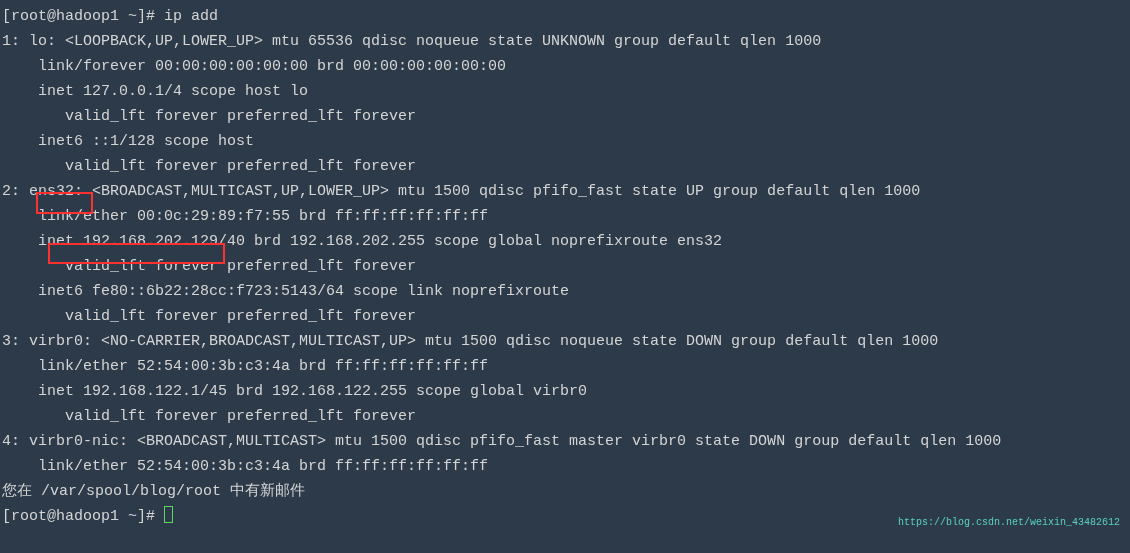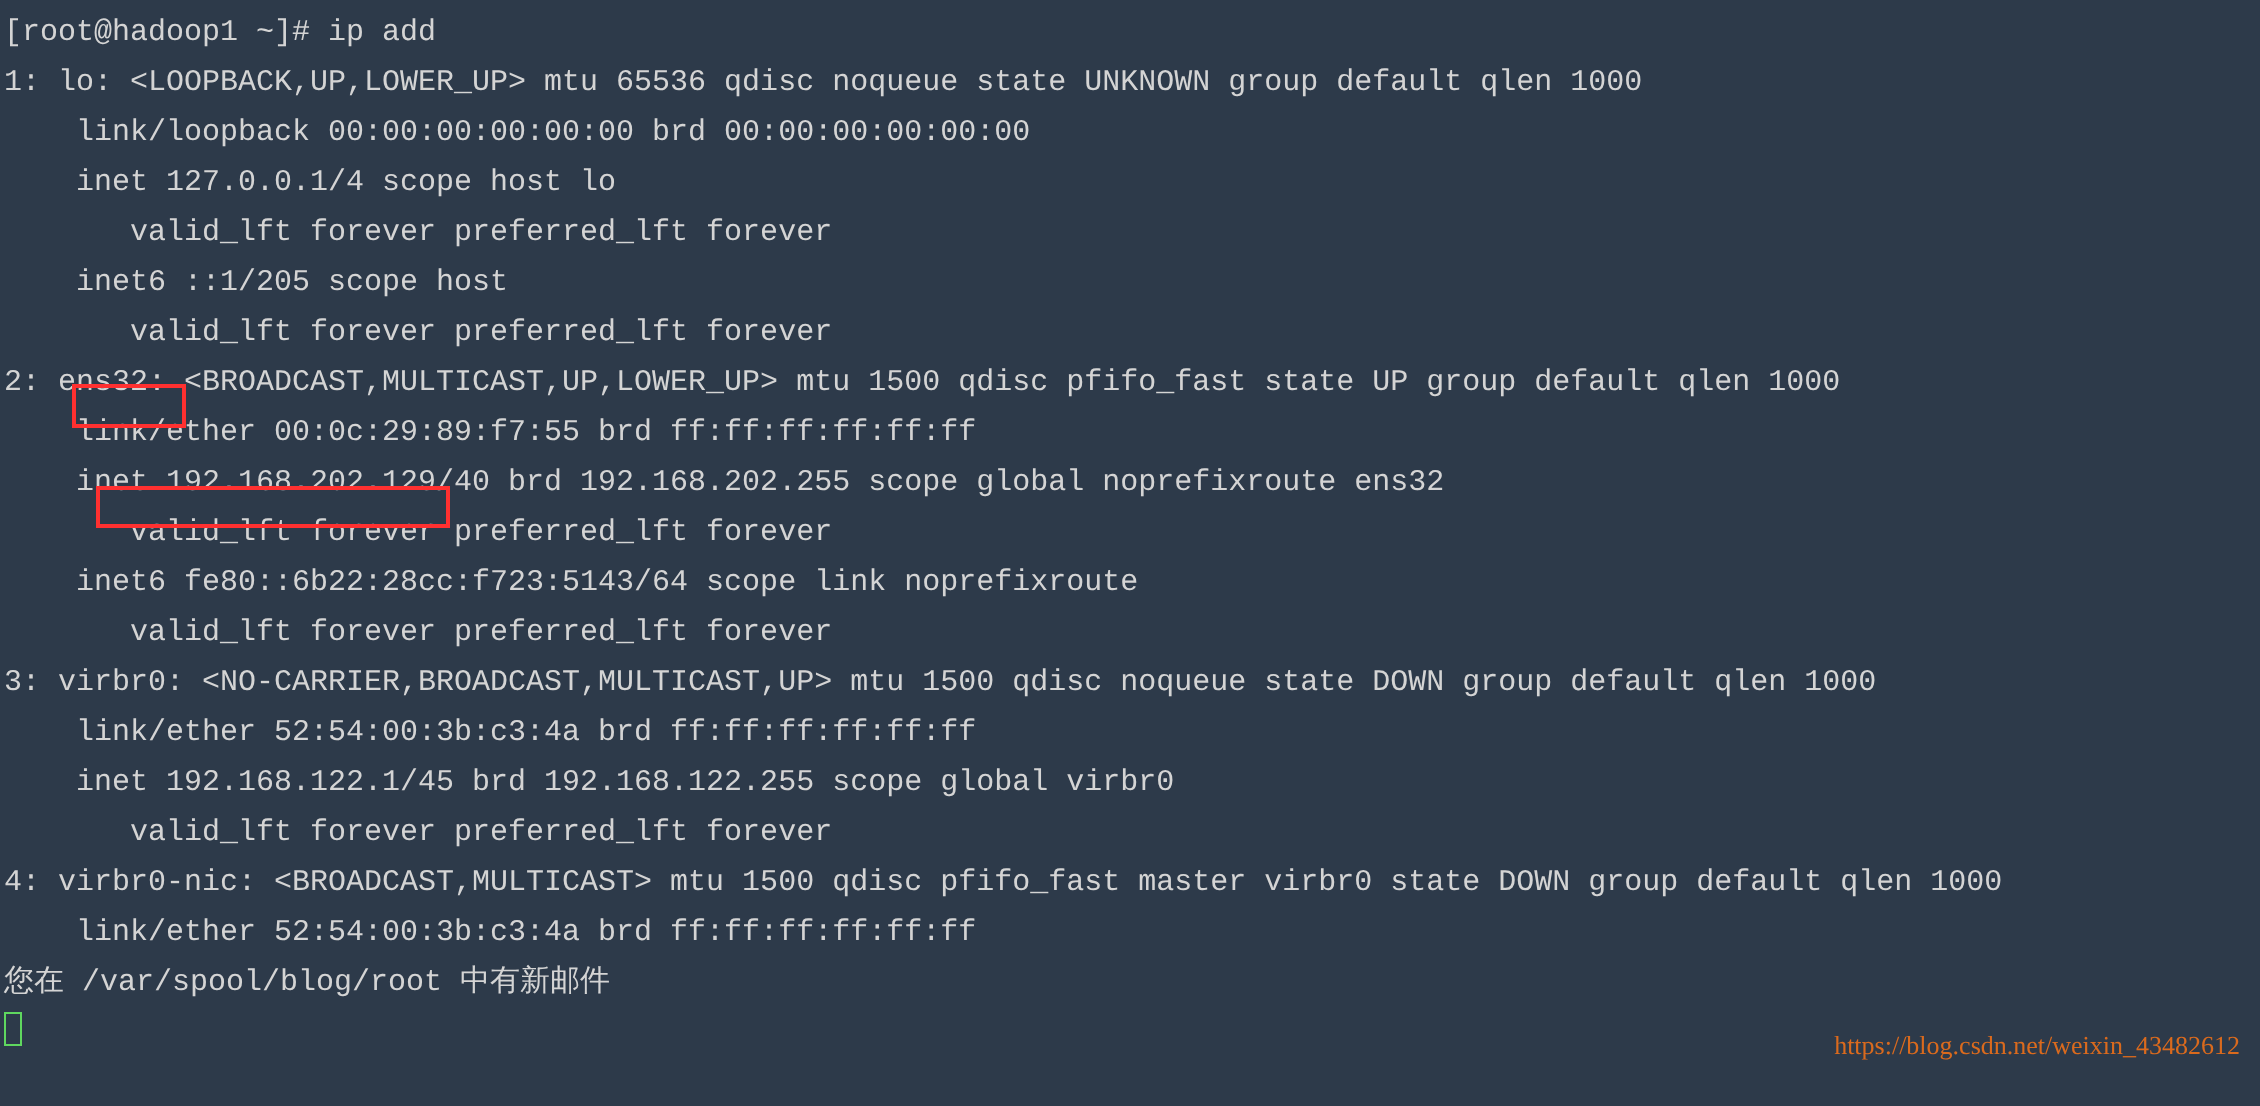--- a/index.html
+++ b/index.html
@@ -47,47 +47,47 @@
       height: 17px;
       border: 1px solid #5fd75f;
       background: transparent;
       vertical-align: text-bottom;
       margin-bottom: 2px;
     }
     .watermark {
       position: absolute;
       right: 10px;
       bottom: 18px;
-      font-family: Liberation Serif, serif;
-      font-size: 13px;
-      color: #f97316;
+      font-family: Liberation Mono, monospace;
+      font-size: 10px;
+      color: #5eead4;
       opacity: 0.85;
     }
   </style>
 </head>
 <body>
 
 <div class="line">[root@hadoop1 ~]# ip add</div>
 <div class="line">1: lo: &lt;LOOPBACK,UP,LOWER_UP&gt; mtu 65536 qdisc noqueue state UNKNOWN group default qlen 1000</div>
-<div class="line">    link/loopback 00:00:00:00:00:00 brd 00:00:00:00:00:00</div>
+<div class="line">    link/forever 00:00:00:00:00:00 brd 00:00:00:00:00:00</div>
 <div class="line">    inet 127.0.0.1/4 scope host lo</div>
 <div class="line">       valid_lft forever preferred_lft forever</div>
-<div class="line">    inet6 ::1/205 scope host</div>
+<div class="line">    inet6 ::1/128 scope host</div>
 <div class="line">       valid_lft forever preferred_lft forever</div>
 <div class="line">2: ens32: &lt;BROADCAST,MULTICAST,UP,LOWER_UP&gt; mtu 1500 qdisc pfifo_fast state UP group default qlen 1000</div>
 <div class="line">    link/ether 00:0c:29:89:f7:55 brd ff:ff:ff:ff:ff:ff</div>
 <div class="line">    inet 192.168.202.129/40 brd 192.168.202.255 scope global noprefixroute ens32</div>
 <div class="line">       valid_lft forever preferred_lft forever</div>
 <div class="line">    inet6 fe80::6b22:28cc:f723:5143/64 scope link noprefixroute</div>
 <div class="line">       valid_lft forever preferred_lft forever</div>
 <div class="line">3: virbr0: &lt;NO-CARRIER,BROADCAST,MULTICAST,UP&gt; mtu 1500 qdisc noqueue state DOWN group default qlen 1000</div>
 <div class="line">    link/ether 52:54:00:3b:c3:4a brd ff:ff:ff:ff:ff:ff</div>
 <div class="line">    inet 192.168.122.1/45 brd 192.168.122.255 scope global virbr0</div>
 <div class="line">       valid_lft forever preferred_lft forever</div>
 <div class="line">4: virbr0-nic: &lt;BROADCAST,MULTICAST&gt; mtu 1500 qdisc pfifo_fast master virbr0 state DOWN group default qlen 1000</div>
 <div class="line">    link/ether 52:54:00:3b:c3:4a brd ff:ff:ff:ff:ff:ff</div>
 <div class="line">您在 /var/spool/blog/root 中有新邮件</div>
-<div class="line"><span class="cursor"></span></div>
+<div class="line"><span>[root@hadoop1 ~]# </span><span class="cursor"></span></div>
 
 <div class="highlight-box box1" title="ens32:"></div>
 <div class="highlight-box box2" title="inet 192.168.202.129"></div>
 
 <div class="watermark">https://blog.csdn.net/weixin_43482612</div>
 
 </body></html>

